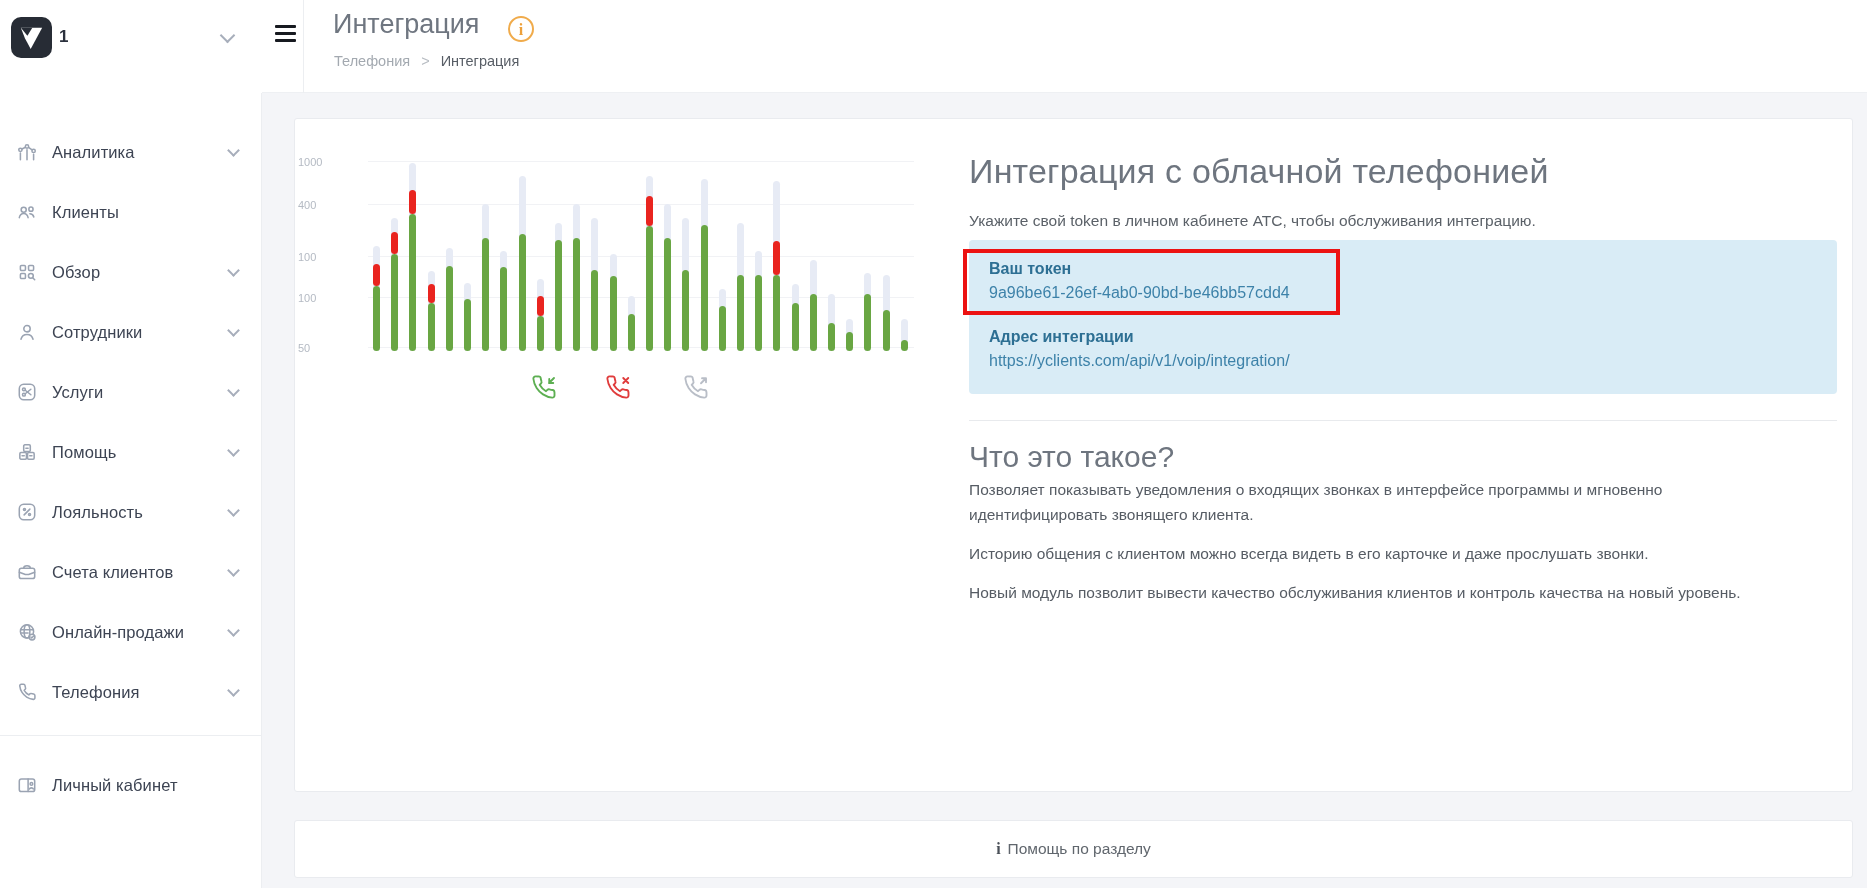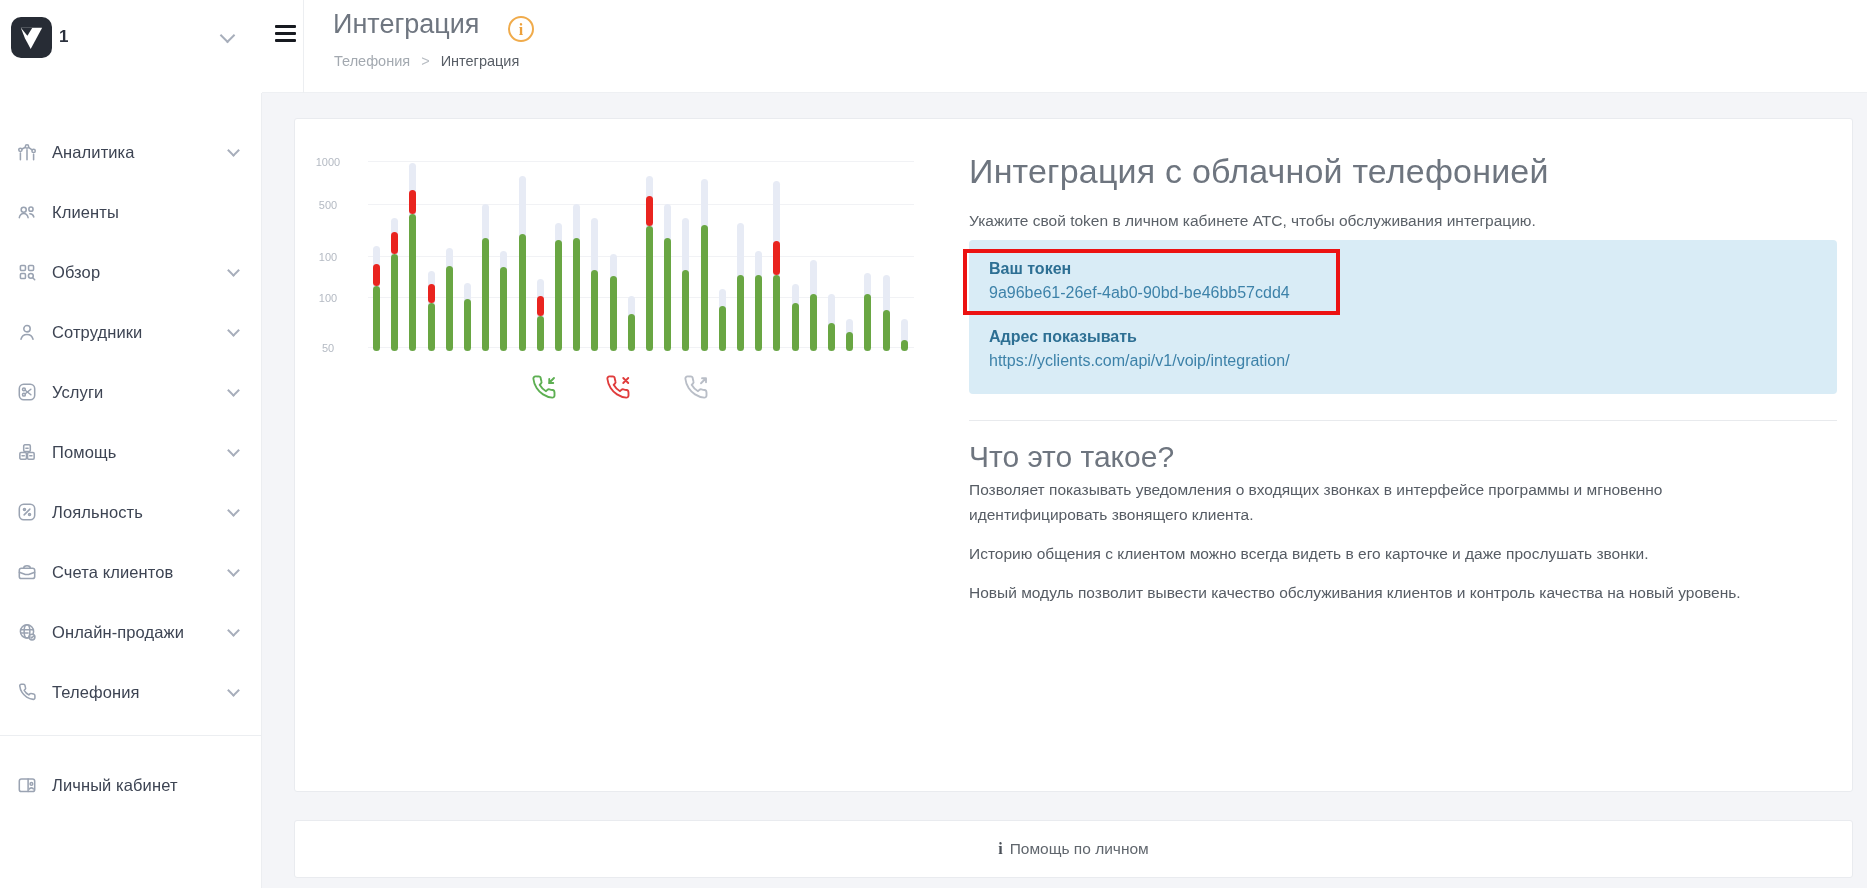--- a/index.html
+++ b/index.html
@@ -38,21 +38,21 @@
   
   .card { position:absolute; background:#fff; border:1px solid #e9ebef; border-radius:3px; }
   .card.main { left:294px; top:118px; width:1559px; height:674px; }
   .card.help { left:294px; top:820px; width:1559px; height:58px; }
   .help-inner { width:100%; height:100%; display:flex; align-items:center; justify-content:center; font-size:15.5px; color:#60666d; cursor:pointer; }
   .help-inner .i-glyph { font-family:"Liberation Serif",serif; font-weight:bold; color:#4a5058; margin-right:7px; font-size:16px; }
   
   .chart-wrap { position:absolute; left:43px; top:42px; width:600px; height:270px; }
   .chart-plot { position:absolute; left:30px; top:0; width:546px; height:190px; }
   .gridline { position:absolute; left:0; width:546px; height:1px; background:#f1f2f5; }
-  .ytick { position:absolute; right:556px; width:40px; text-align:center; font-size:11px; color:#b4bac3; }
+  .ytick { position:absolute; right:556px; width:40px; text-align:left; font-size:11px; color:#b4bac3; }
   .bar { position:absolute; bottom:0; width:7px; }
   .bar i { position:absolute; left:0; width:7px; border-radius:4px; display:block; }
   .bar .track { background:#e7ebf5; bottom:0; }
   .bar .answered { background:#69a643; bottom:0; }
   .bar .missed { background:#e9241f; }
   .phone-row { position:absolute; top:212px; left:30px; width:546px; height:40px; }
   .phone-row svg { position:absolute; width:30px; height:30px; fill:none; stroke-width:1.5; stroke-linecap:round; stroke-linejoin:round; }
   
   .right-col { position:absolute; left:674px; top:32px; width:868px; }
   .h1 { font-size:34px; font-weight:300; color:#6e757f; line-height:40px; letter-spacing:.2px; }
@@ -233,21 +233,21 @@
     </div>
 </div>
 
 <div class="card main">
 
   <div class="chart-wrap">
     <div class="chart-plot">
         <div class="gridline" style="bottom: 189px;"></div>
         <div class="ytick" style="bottom: 183px; right: 556px; left: -70px; width: 60px;">1000</div>
         <div class="gridline" style="bottom: 146px;"></div>
-        <div class="ytick" style="bottom: 140px; right: 556px; left: -70px; width: 60px;">500</div>
+        <div class="ytick" style="bottom: 140px; right: 556px; left: -70px; width: 60px;">400</div>
         <div class="gridline" style="bottom: 94px;"></div>
         <div class="ytick" style="bottom: 88px; right: 556px; left: -70px; width: 60px;">100</div>
         <div class="gridline" style="bottom: 53px;"></div>
         <div class="ytick" style="bottom: 47px; right: 556px; left: -70px; width: 60px;">100</div>
         <div class="gridline" style="bottom: 3px;"></div>
         <div class="ytick" style="bottom: -3px; right: 556px; left: -70px; width: 60px;">50</div>
         <div class="bar" style="left: 5px; height: 190px;">
           <i class="track" style="height:105px"></i>
           <i class="answered" style="height:65px"></i>
           <i class="missed" style="height:22px;bottom:65px"></i>
@@ -393,34 +393,34 @@
 
   <div class="right-col">
     <div class="h1">Интеграция с облачной телефонией</div>
     <div class="subtitle">Укажите свой token в личном кабинете АТС, чтобы обслуживания интеграцию.</div>
 
     <div class="blue-box">
       <div class="red-annotation"></div>
       <div class="b-label">Ваш токен</div>
       <div class="b-value">9a96be61-26ef-4ab0-90bd-be46bb57cdd4</div>
       <div class="gap"></div>
-      <div class="b-label">Адрес показывать</div>
+      <div class="b-label">Адрес интеграции</div>
       <div class="b-value">https://yclients.com/api/v1/voip/integration/</div>
     </div>
 
 
     <div class="divider"></div>
 
     <div class="h2">Что это такое?</div>
     <div class="paras">
         <p>Позволяет показывать уведомления о входящих звонках в интерфейсе программы и мгновенно идентифицировать звонящего клиента.</p>
         <p>Историю общения с клиентом можно всегда видеть в его карточке и даже прослушать звонки.</p>
         <p>Новый модуль позволит вывести качество обслуживания клиентов и контроль качества на новый уровень.</p>
       </div>
   </div>
 </div>
 
 <div class="card help">
   <div class="help-inner">
     <span class="i-glyph">i</span>
-    <span>Помощь по личном</span>
+    <span>Помощь по разделу</span>
   </div>
 </div>
 
 </body></html>

